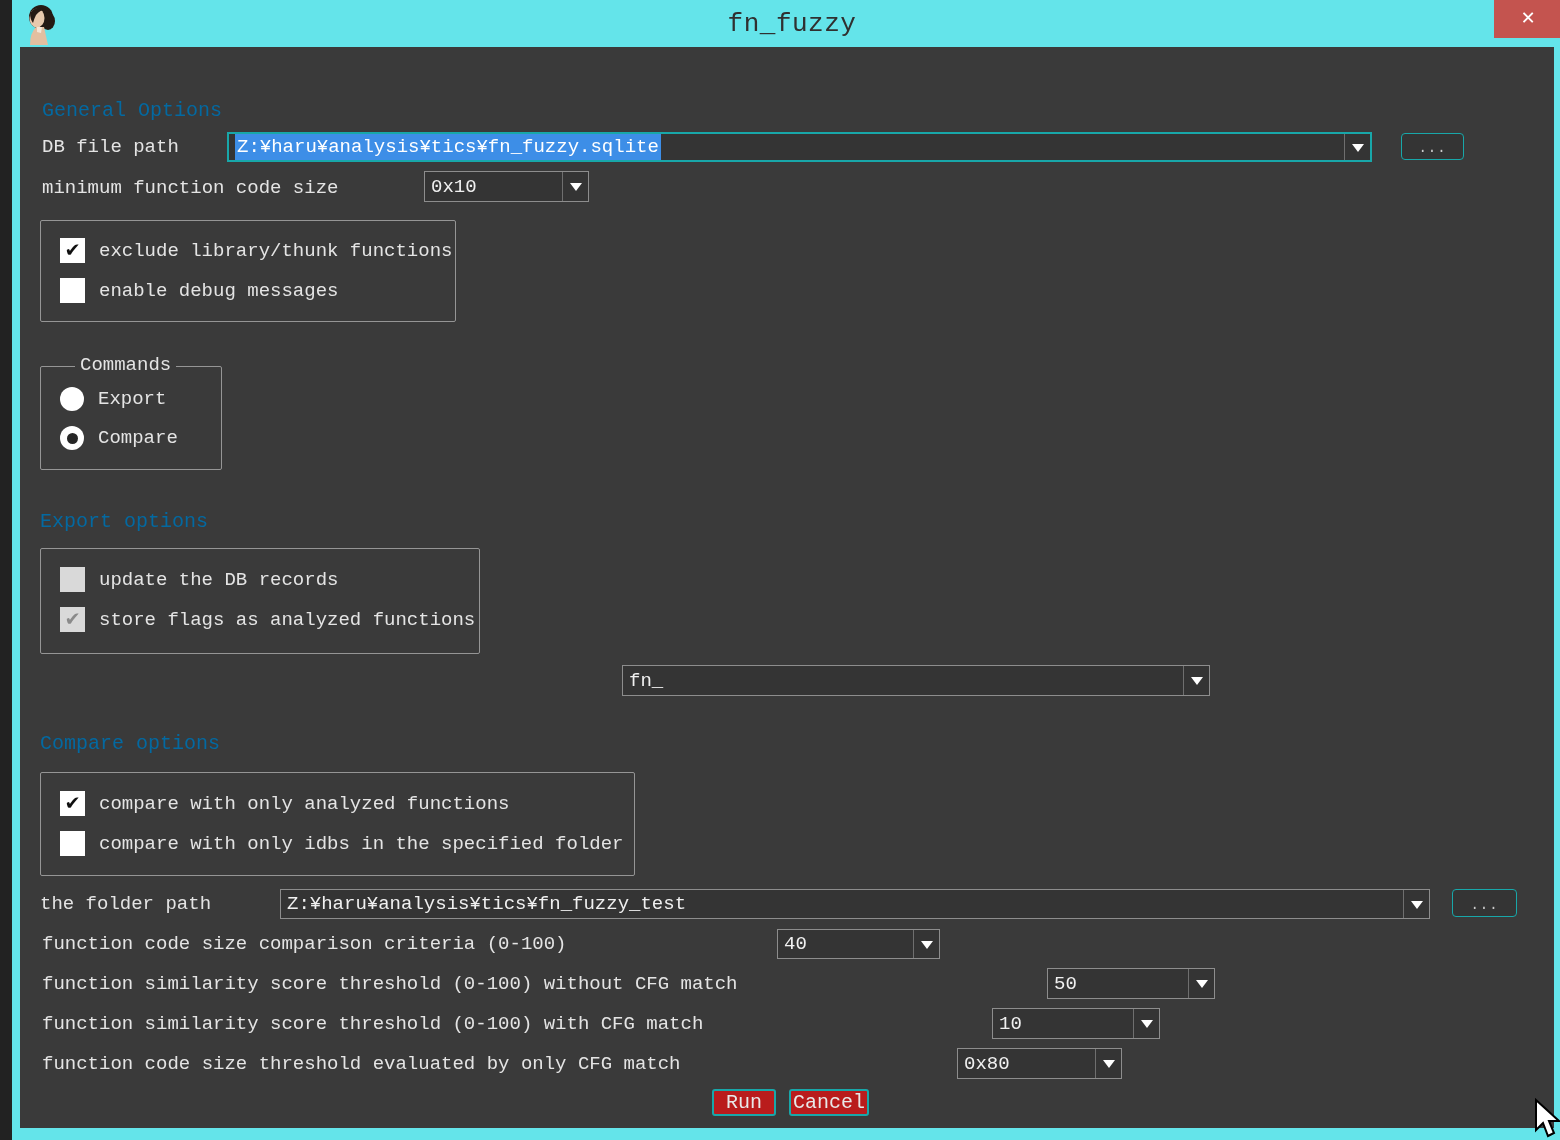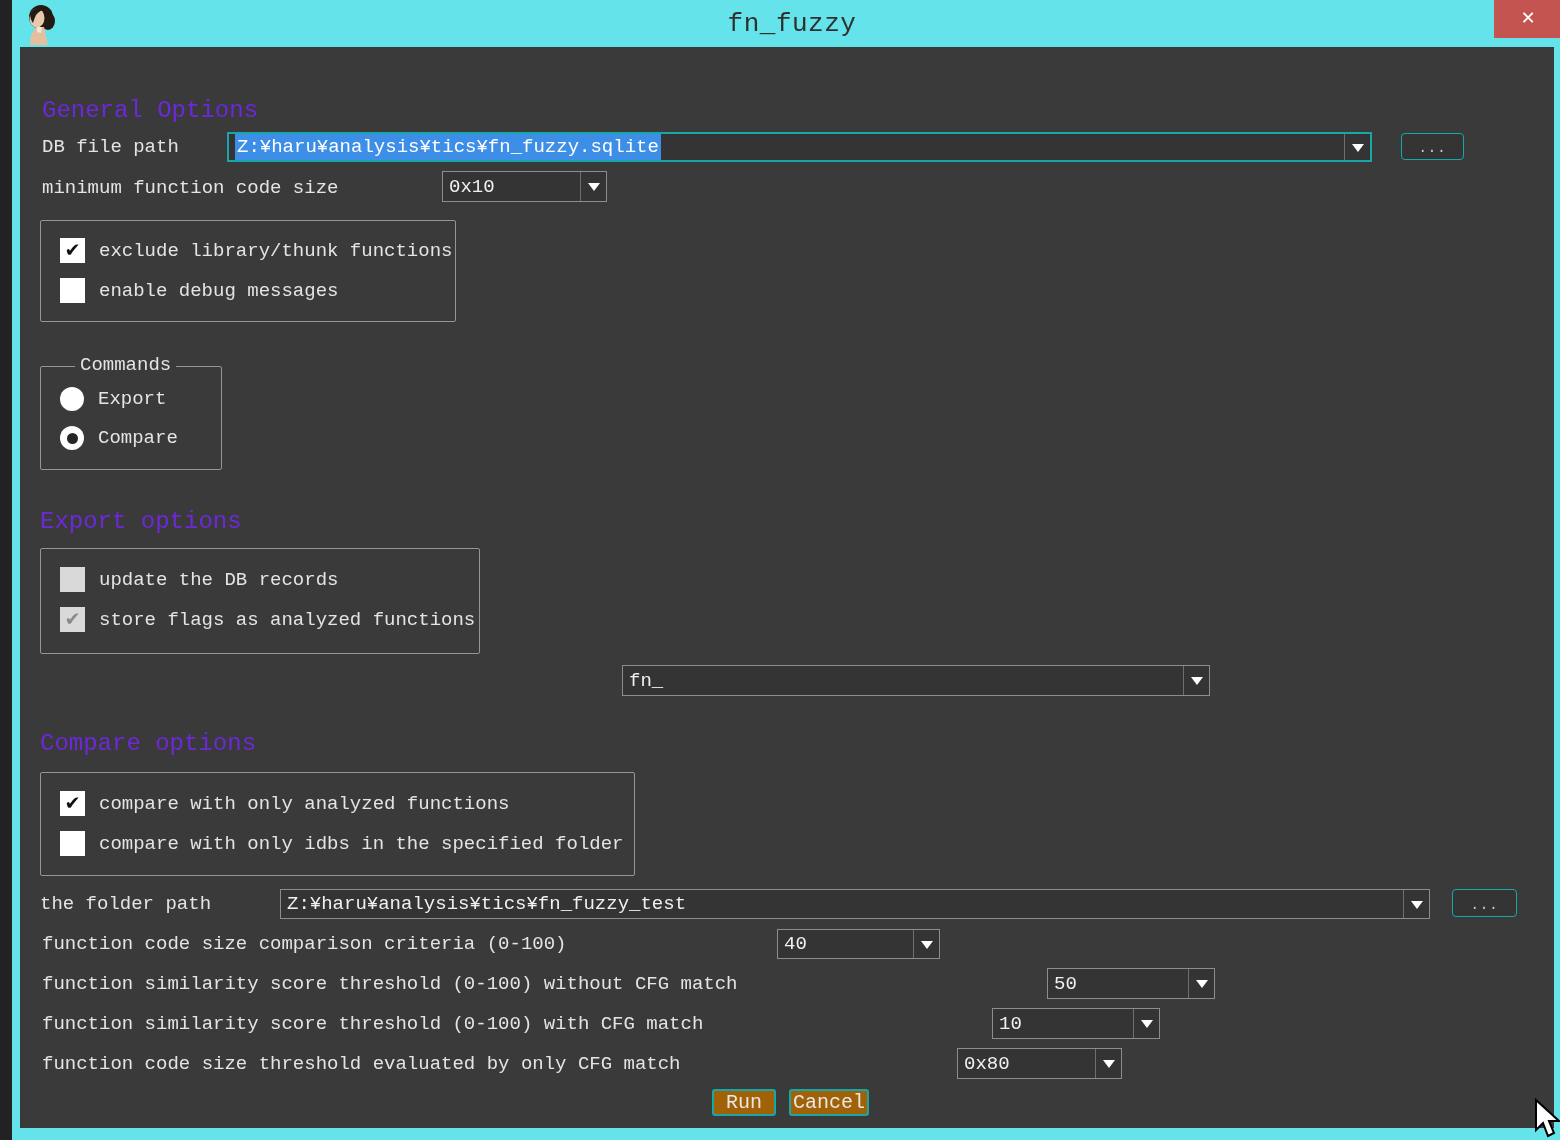--- a/index.html
+++ b/index.html
@@ -22,21 +22,21 @@
     cursor:pointer;
   }
   .close-x{color:#ffffff;font-size:22px;line-height:22px;font-weight:bold;}
   .body{
     position:absolute;left:8px;top:47px;width:1534px;height:1081px;
     background:#3a3a3a;color:#e4e4e4;font-size:19px;
   }
   
   .abs{position:absolute;}
   .lbl{color:#e4e4e4;font-size:19px;line-height:25px;white-space:nowrap;}
-  .section-lbl{color:#6d28d9;font-size:24px;line-height:25px;white-space:nowrap;}
+  .section-lbl{color:#0369a1;font-size:20px;line-height:25px;white-space:nowrap;}
   
   .combo{
     display:flex;align-items:stretch;background:#343434;
     border:1px solid #8d8d8d;box-sizing:border-box;height:30px;
   }
   .combo.focused{border:2px solid #18a7a9;}
   .combo .val{
     flex:1;display:flex;align-items:center;padding-left:6px;
     color:#f0f0f0;font-size:19px;white-space:nowrap;overflow:hidden;
   }
@@ -70,21 +70,21 @@
   .radio.selected .dot{display:block;}
   .opt-label{font-size:19px;color:#e4e4e4;white-space:nowrap;}
   
   .btn-browse{
     border:1px solid #18a7a9;border-radius:4px;background:#343434;
     color:#cccccc;display:flex;align-items:flex-end;justify-content:center;
     box-sizing:border-box;cursor:pointer;font-size:14px;letter-spacing:1px;
     padding-bottom:3px;
   }
   .btn-action{
-    border:2px solid #18a7a9;border-radius:3px;background:#a16207;
+    border:2px solid #18a7a9;border-radius:3px;background:#b91c1c;
     color:#e8e8e8;display:flex;align-items:center;justify-content:center;
     box-sizing:border-box;cursor:pointer;font-size:20px;
   }
   .cursor-icon{position:absolute;left:1520px;top:1098px;width:40px;height:42px;pointer-events:none;}
 </style>
 </head>
 <body>
 
 <div class="window">
 
@@ -113,21 +113,21 @@
     <div class="val">
         <span class="sel">Z:¥haru¥analysis¥tics¥fn_fuzzy.sqlite</span>
       </div>
     <div class="arrow">
         <div class="tri"></div>
       </div>
   </div>
   <div class="abs btn-browse" style="left:1389px;top:133px;width:63px;height:27px;">...</div>
 
   <div class="abs lbl" style="left:30px;top:176px;">minimum function code size</div>
-  <div class="abs combo" style="left:430px;top:171px;width:165px;height:31px;">
+  <div class="abs combo" style="left:412px;top:171px;width:165px;height:31px;">
     <div class="val">0x10</div>
     <div class="arrow">
         <div class="tri"></div>
       </div>
   </div>
 
   <div class="abs groupbox" style="left:28px;top:220px;width:416px;height:102px;"></div>
   <div class="abs opt-row" style="left:48px;top:238px;">
     <div class="cb checked">
         <span class="mark">✔</span>

